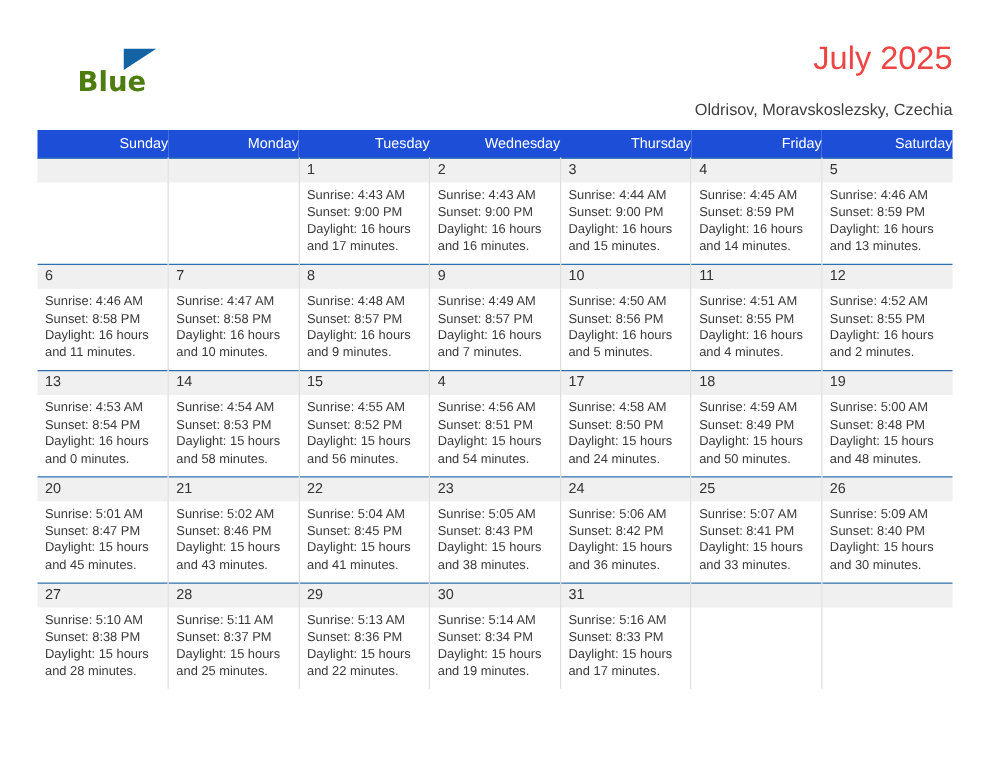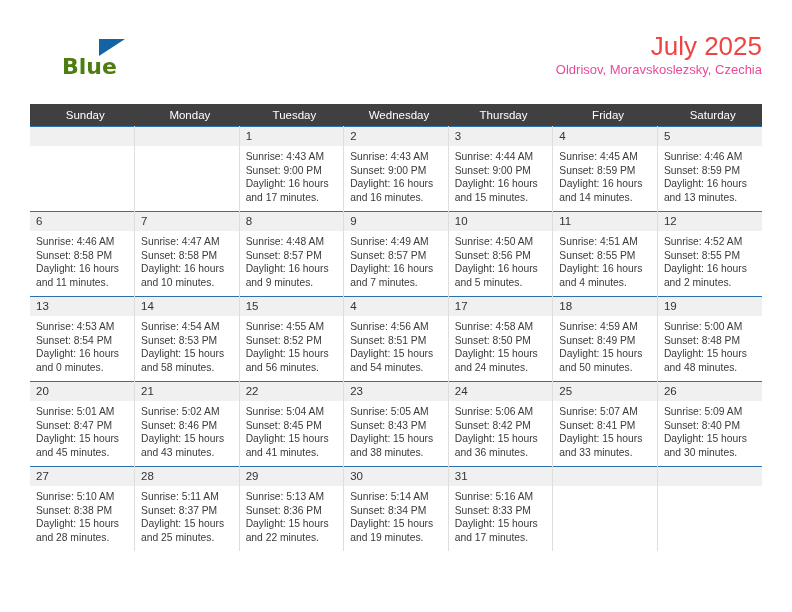--- a/index.html
+++ b/index.html
@@ -75,43 +75,43 @@
   }
   .cal-title {
     font-size: 26px;
     font-weight: 400;
     color: #ef4444;
     line-height: 32px;
     font-family: "Liberation Sans", sans-serif;
     white-space: nowrap;
   }
   .cal-subtitle {
-    margin-top: 0;
+    margin-top: 18px;
     font-size: 13px;
     font-weight: 400;
-    color: #ec4899;
+    color: #404040;
     line-height: 16px;
     white-space: nowrap;
   }
 
   
   .cal {
     position: absolute;
     left: 30px;
     top: 104px;
     width: 732px;
     border-collapse: collapse;
     table-layout: fixed;
   }
   .cal th {
-    background: #404040;
+    background: #1d4ed8;
     color: #ffffff;
     font-size: 11.5px;
     font-weight: 400;
-    text-align: center;
+    text-align: right;
     padding: 4px 0 4px 6px;
     height: 14px;
     border: none;
     margin-top: 36px;
   }
   .cal td {
     vertical-align: top;
     padding: 0;
     border: none;
     border-top: 1px solid #2f6fae;

